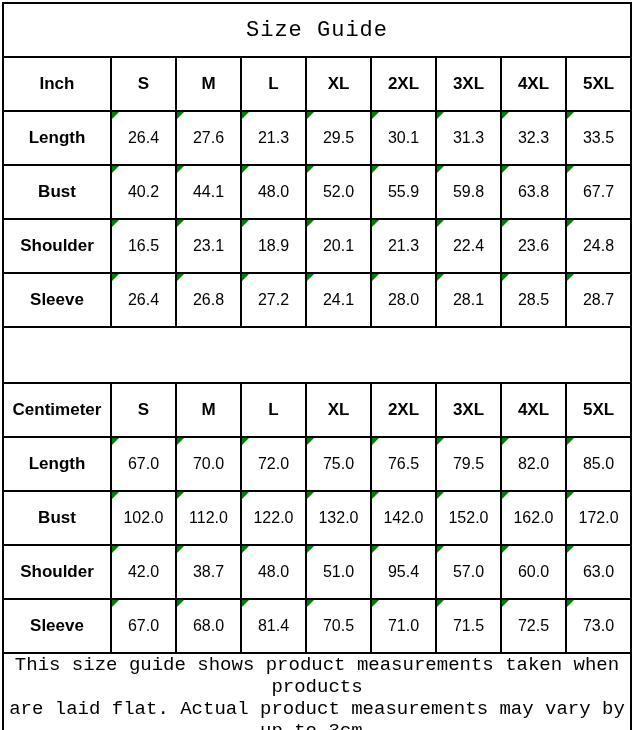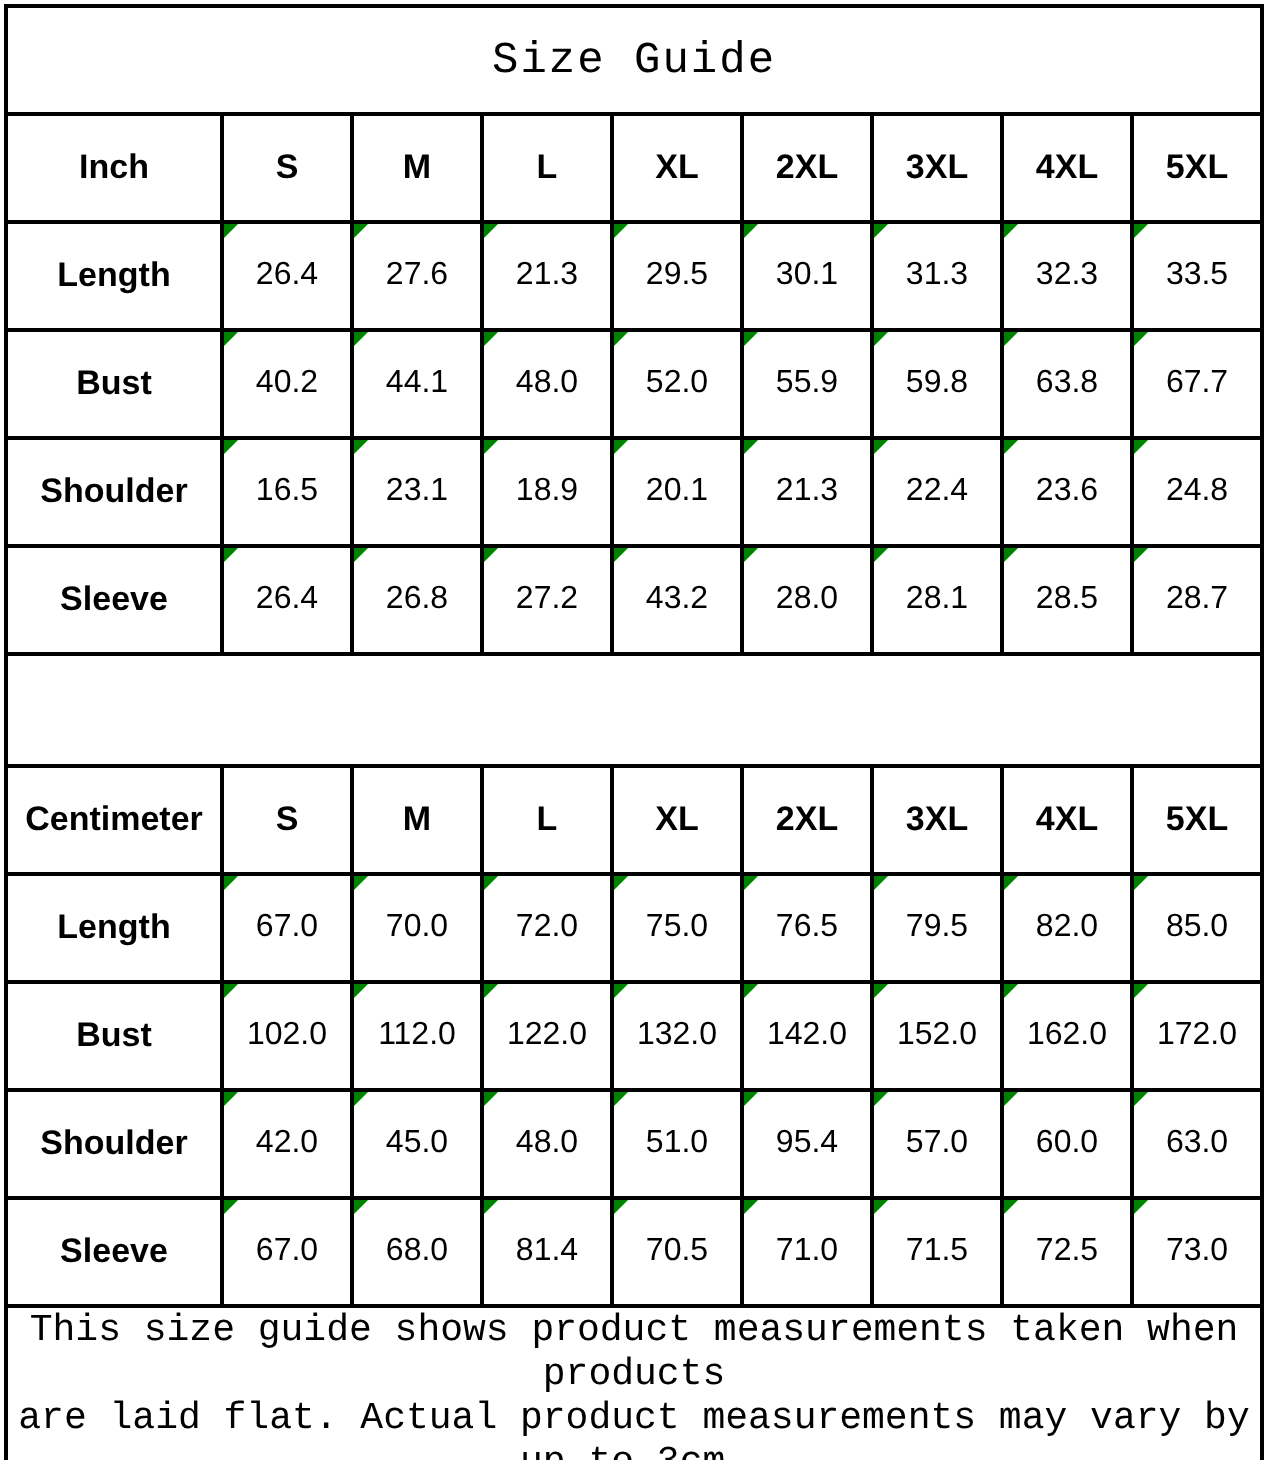--- a/index.html
+++ b/index.html
@@ -139,21 +139,21 @@
         <td class="v">22.4</td>
         <td class="v">23.6</td>
         <td class="v">24.8</td>
       </tr>
 
       <tr class="r">
         <td class="row-label">Sleeve</td>
         <td class="v">26.4</td>
         <td class="v">26.8</td>
         <td class="v">27.2</td>
-        <td class="v">43.2</td>
+        <td class="v">24.1</td>
         <td class="v">28.0</td>
         <td class="v">28.1</td>
         <td class="v">28.5</td>
         <td class="v">28.7</td>
       </tr>
 
       <tr class="r">
         <td class="spacer-cell" colspan="9"></td>
       </tr>
 
@@ -189,21 +189,21 @@
         <td class="v">132.0</td>
         <td class="v">142.0</td>
         <td class="v">152.0</td>
         <td class="v">162.0</td>
         <td class="v">172.0</td>
       </tr>
 
       <tr class="r">
         <td class="row-label">Shoulder</td>
         <td class="v">42.0</td>
-        <td class="v">45.0</td>
+        <td class="v">38.7</td>
         <td class="v">48.0</td>
         <td class="v">51.0</td>
         <td class="v">95.4</td>
         <td class="v">57.0</td>
         <td class="v">60.0</td>
         <td class="v">63.0</td>
       </tr>
 
       <tr class="r">
         <td class="row-label">Sleeve</td>

